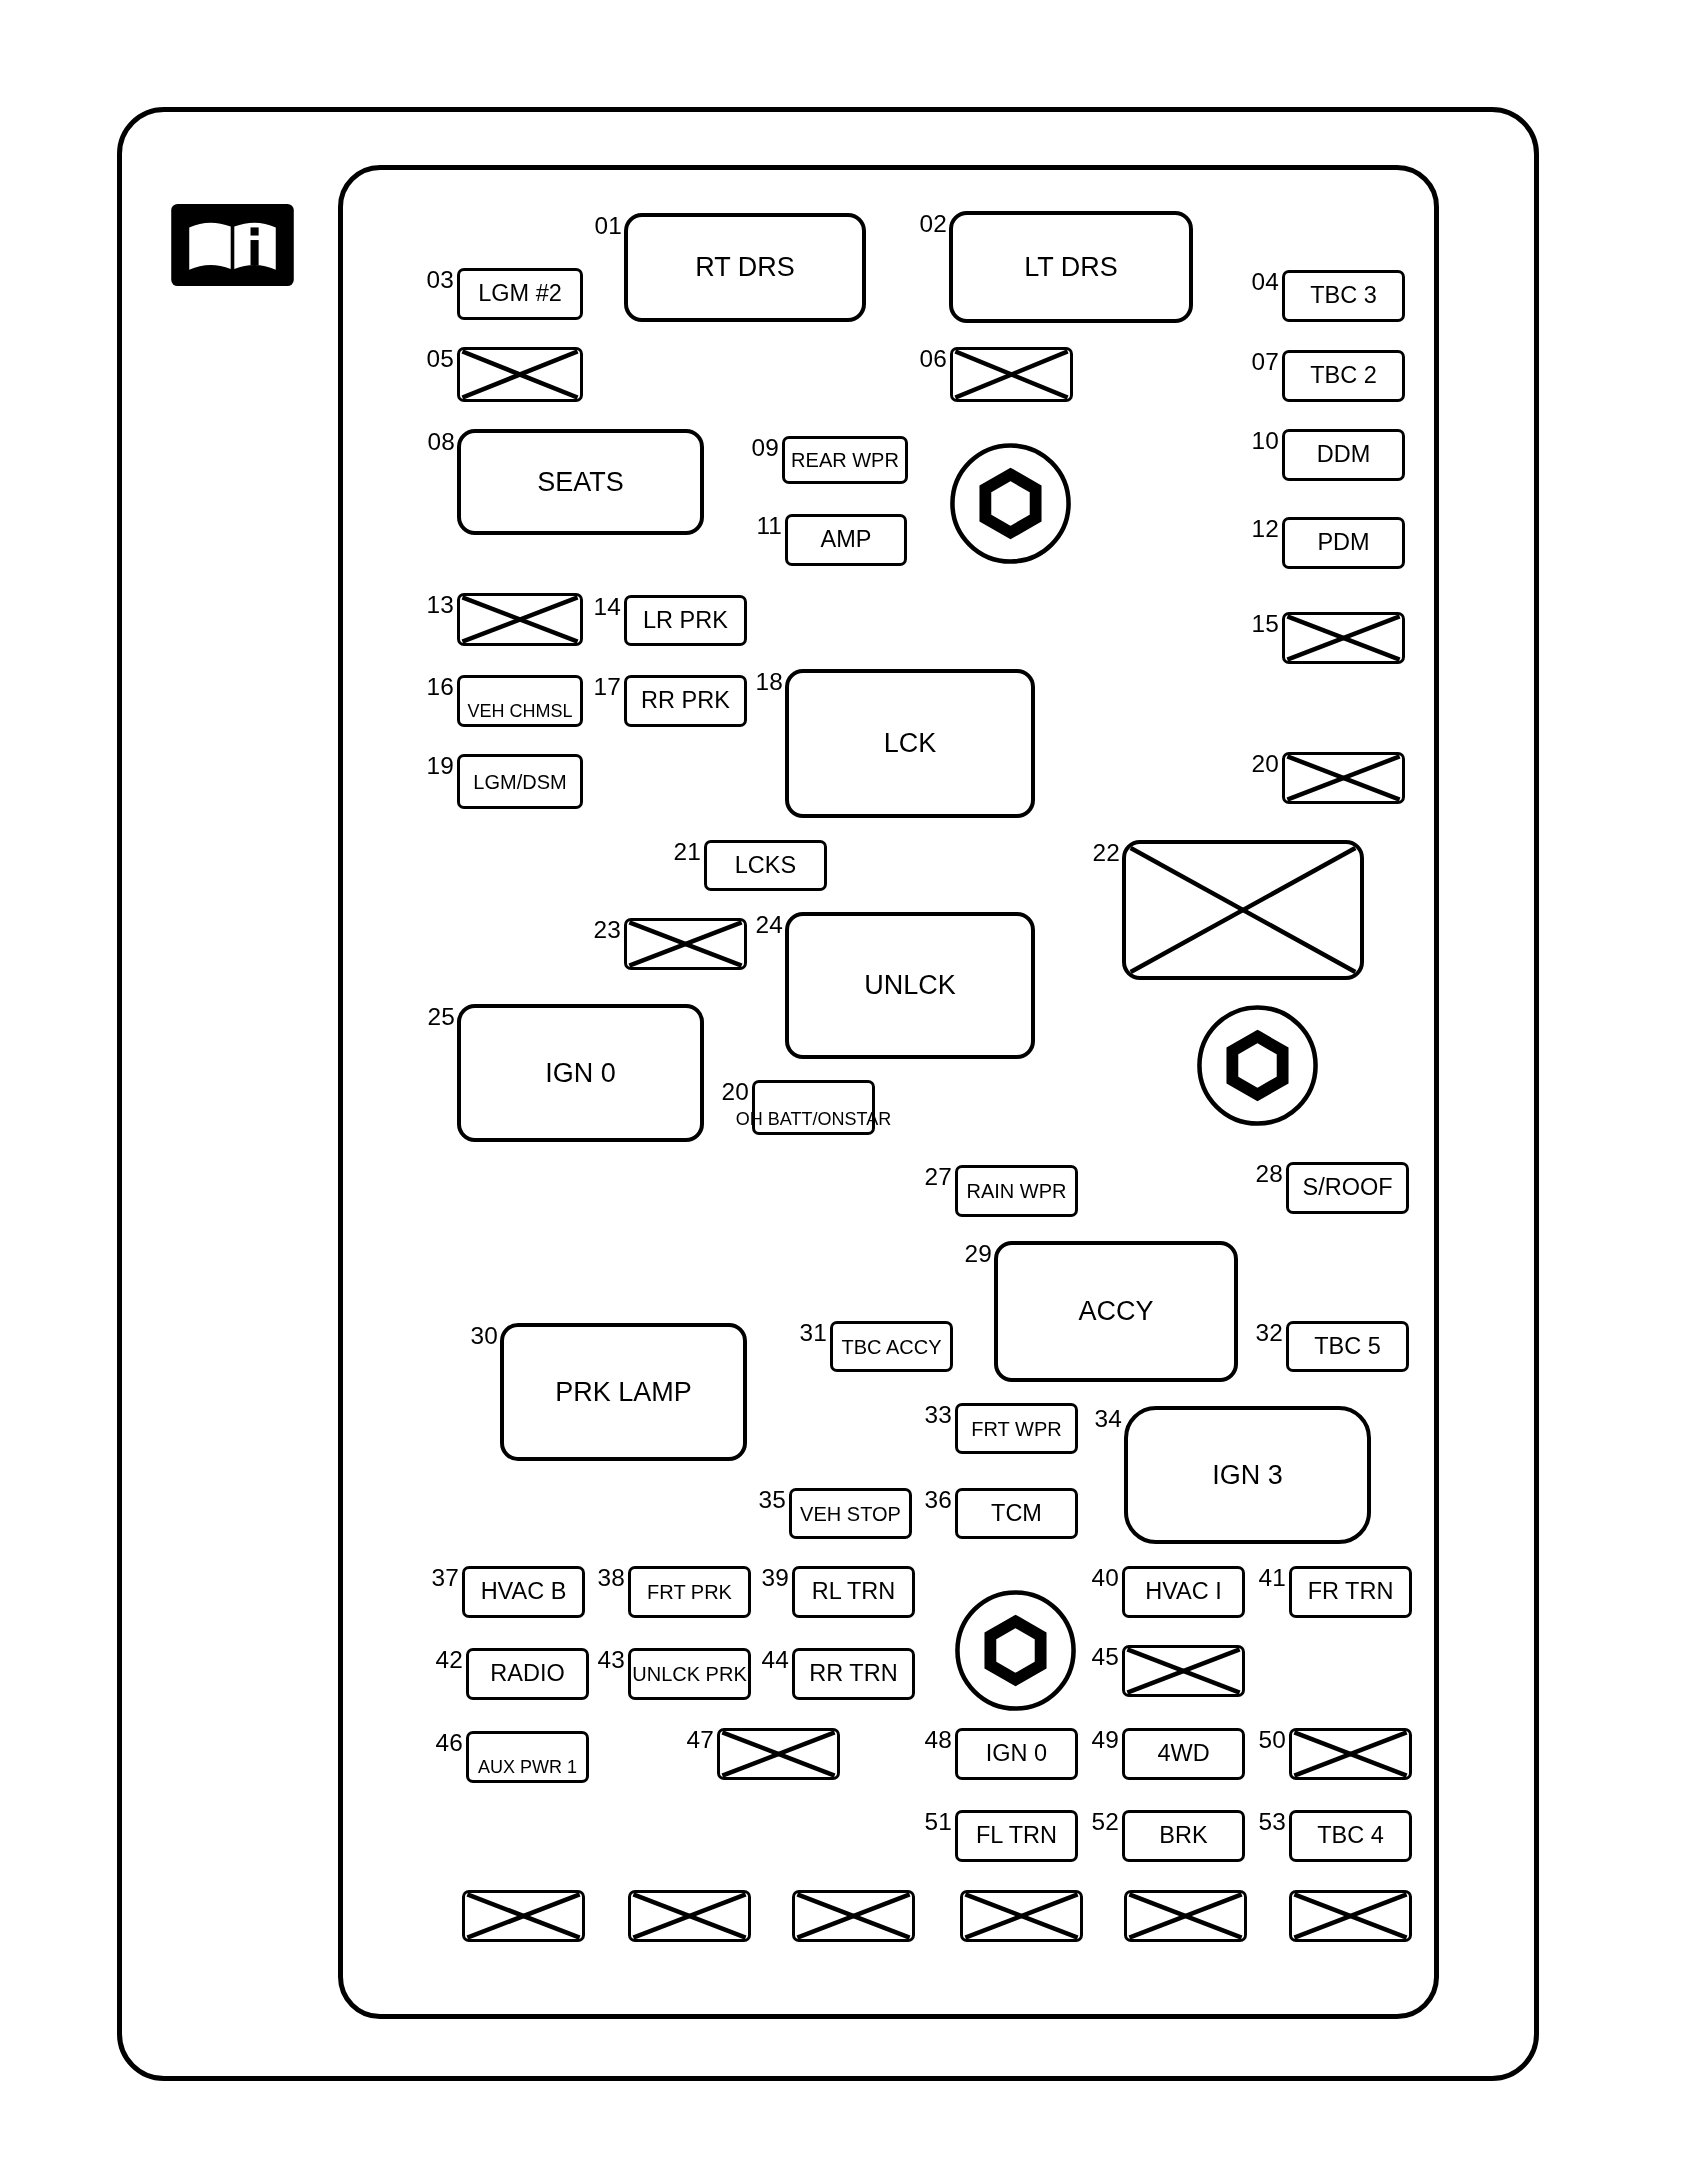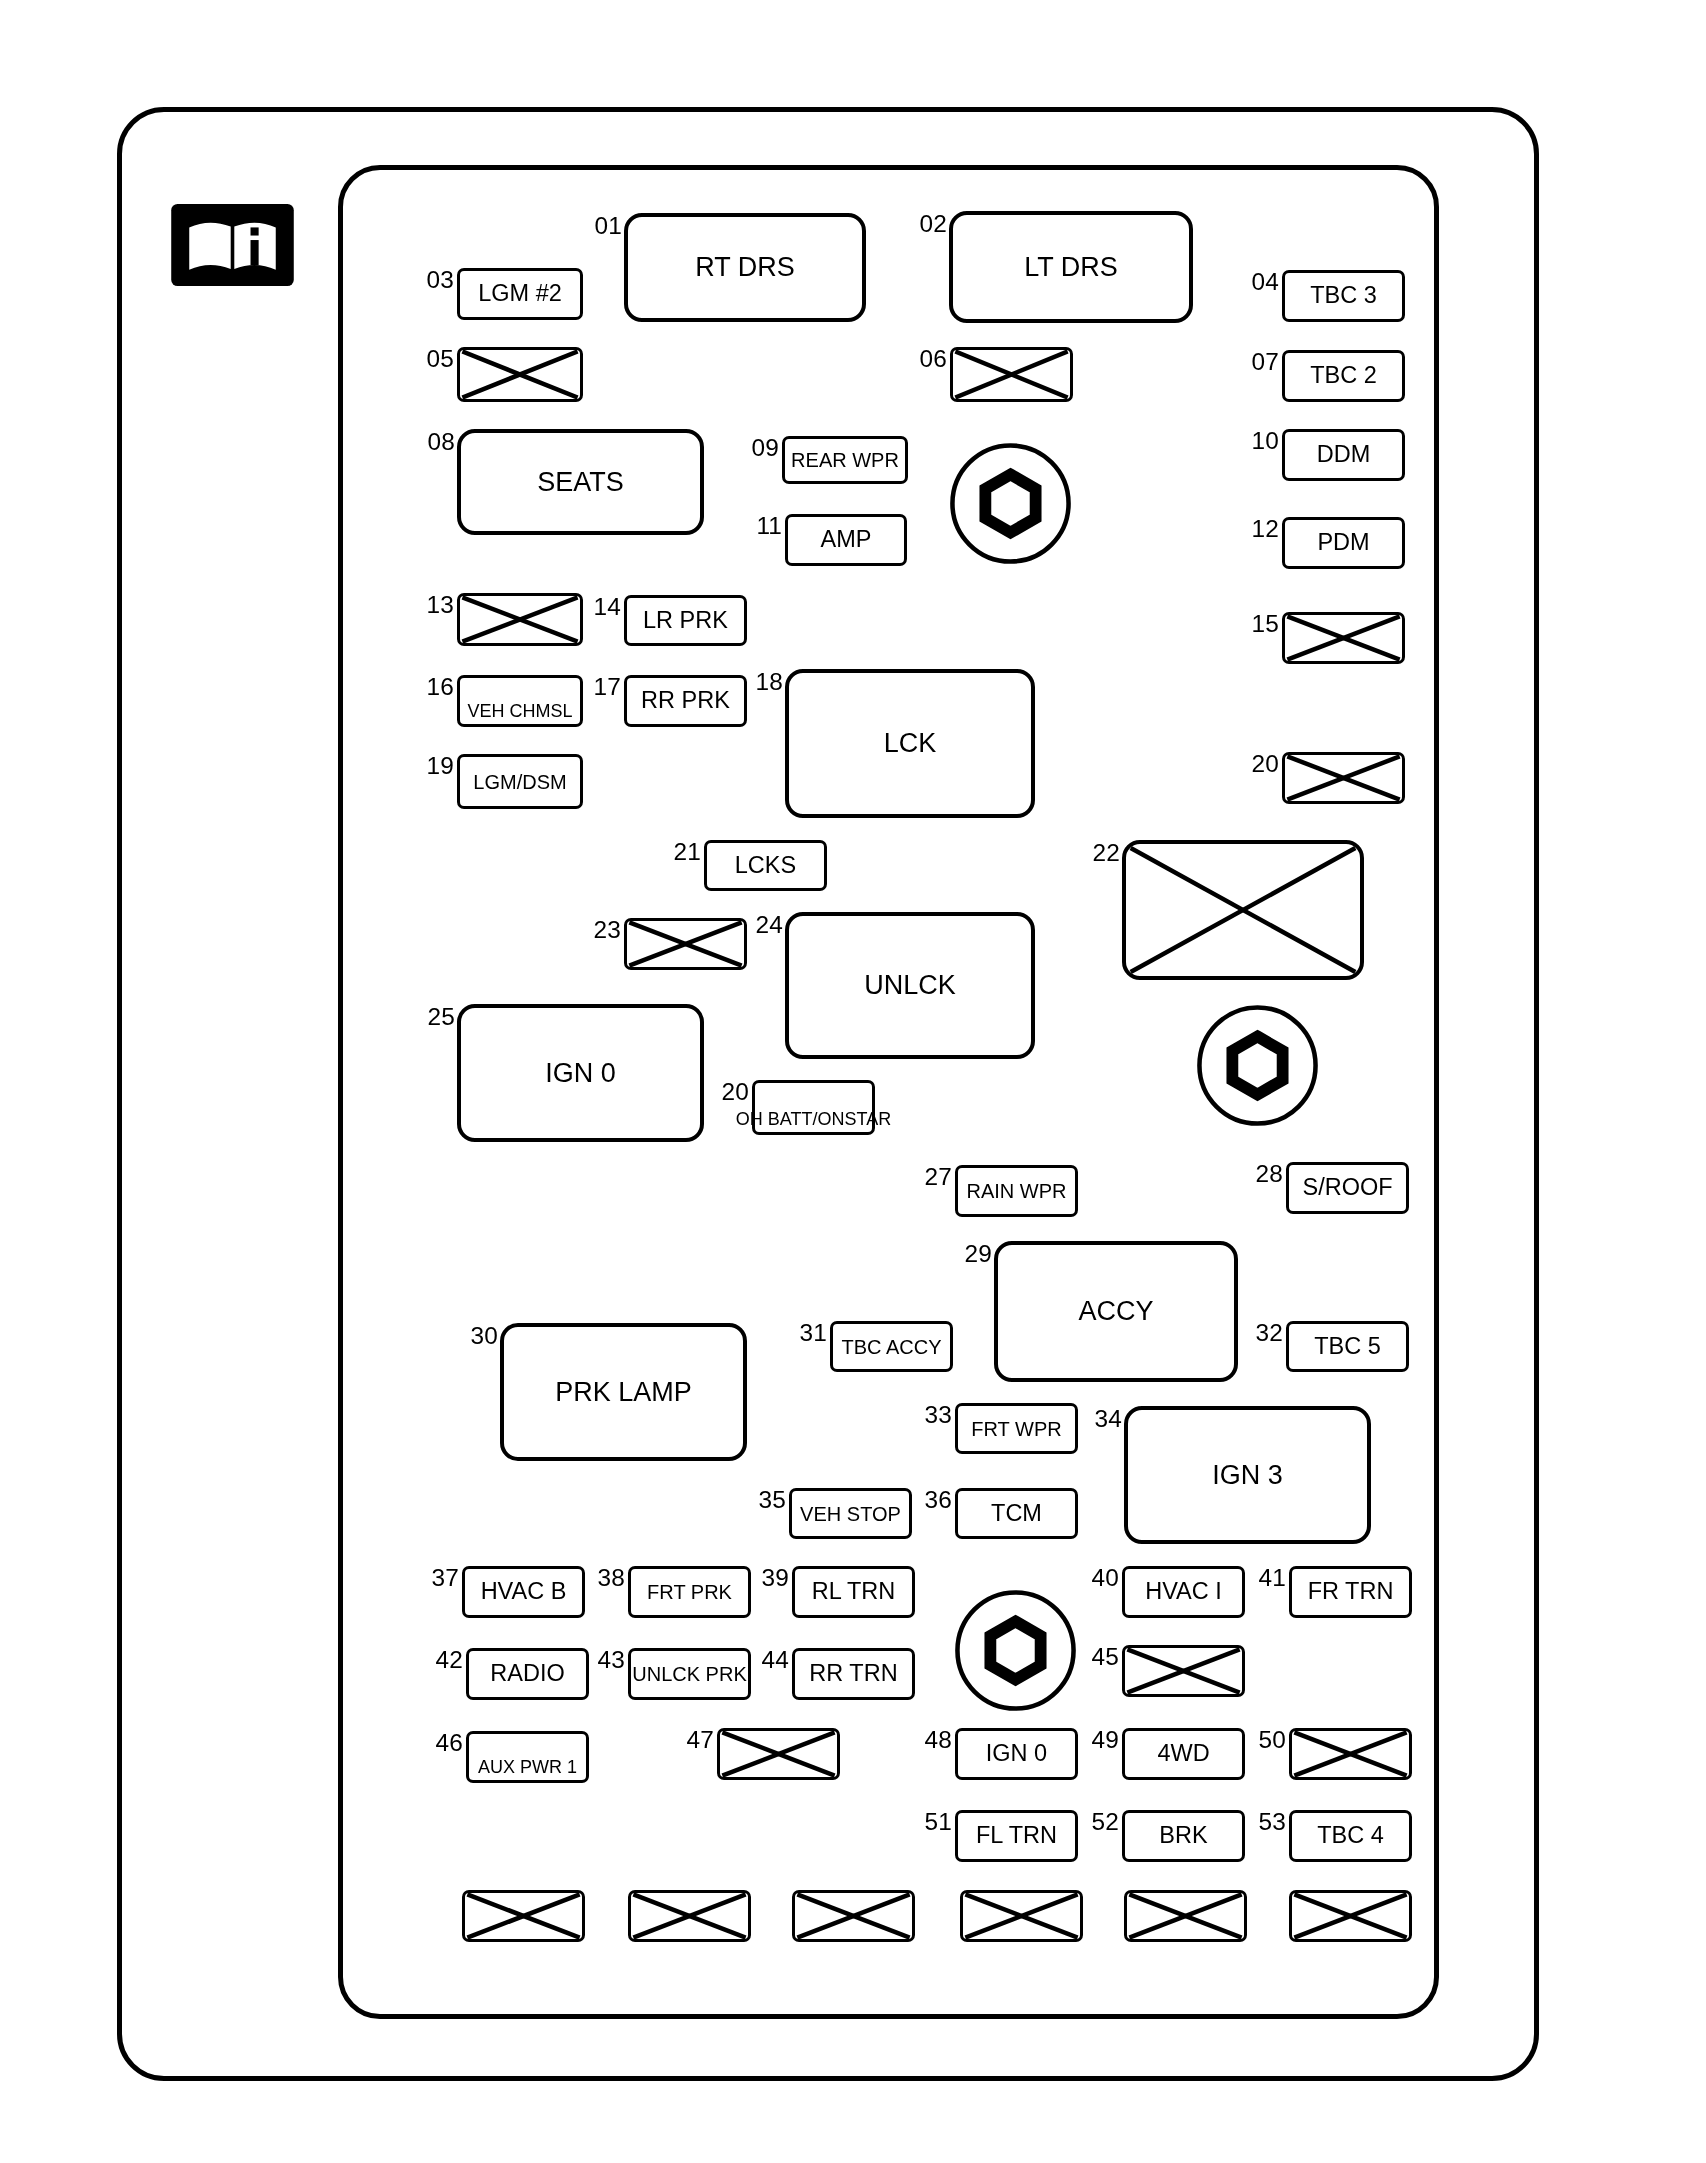--- a/index.html
+++ b/index.html
@@ -193,21 +193,21 @@
       <span class="fuse-label" style="font-size: 20px;">TBC ACCY</span>
     </div>
     <div class="fuse" style="left: 1286px; top: 1321px; width: 123px; height: 51px;">
       <span class="fuse-num">32</span>
       <span class="fuse-label" style="font-size: 23.5px;">TBC 5</span>
     </div>
     <div class="fuse" style="left: 955px; top: 1403px; width: 123px; height: 51px;">
       <span class="fuse-num">33</span>
       <span class="fuse-label" style="font-size: 20px;">FRT WPR</span>
     </div>
-    <div class="fuse big" style="left: 1124px; top: 1406px; width: 247px; height: 138px;">
+    <div class="fuse big" style="left: 1124px; top: 1406px; width: 247px; height: 138px; border-radius: 32px;">
       <span class="fuse-num">34</span>
       <span class="fuse-label" style="font-size: 27px;">IGN 3</span>
     </div>
     <div class="fuse" style="left: 789px; top: 1488px; width: 123px; height: 51px;">
       <span class="fuse-num">35</span>
       <span class="fuse-label" style="font-size: 20px;">VEH STOP</span>
     </div>
     <div class="fuse" style="left: 955px; top: 1488px; width: 123px; height: 51px;">
       <span class="fuse-num">36</span>
       <span class="fuse-label" style="font-size: 23.5px;">TCM</span>

